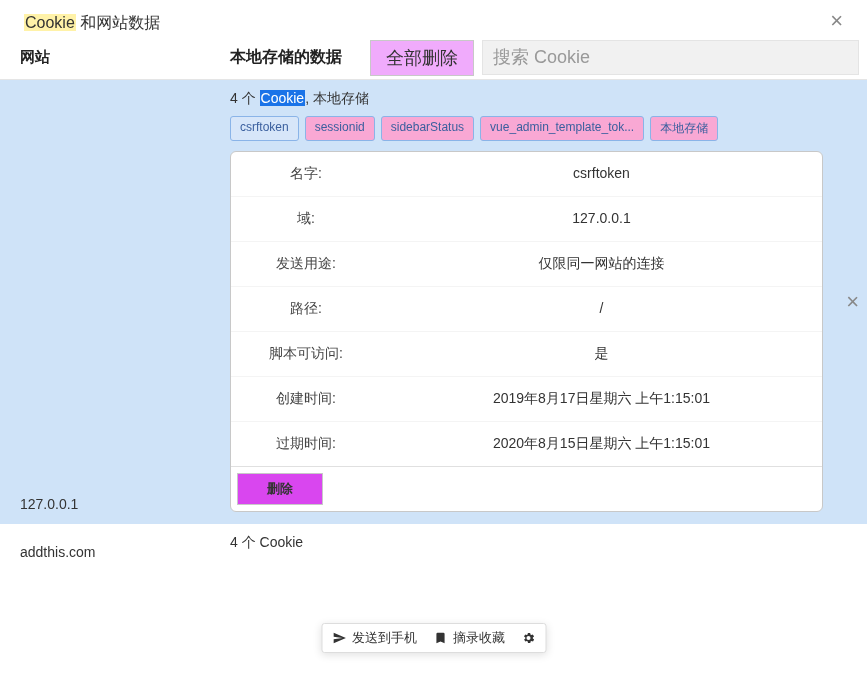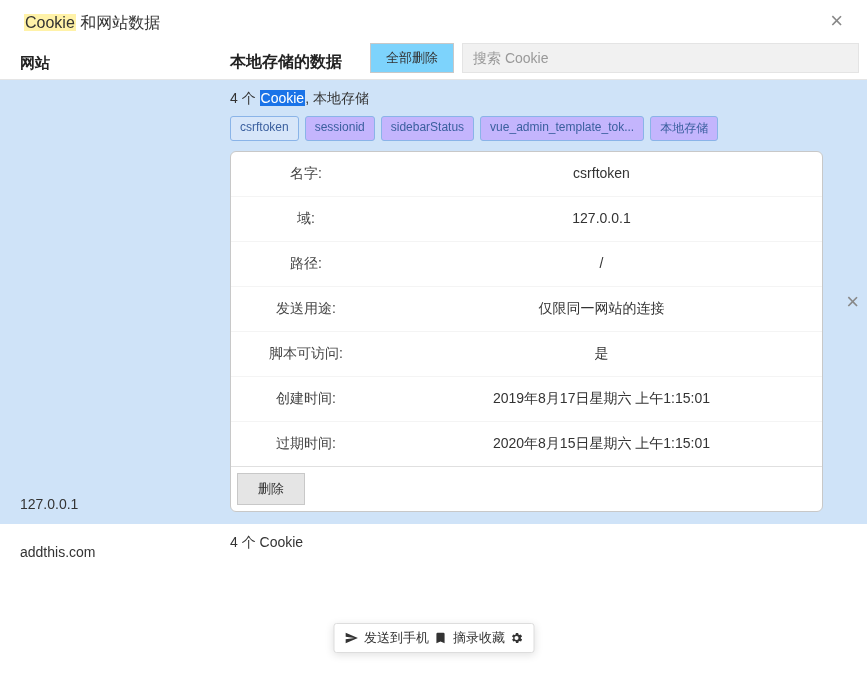--- a/index.html
+++ b/index.html
@@ -3,55 +3,55 @@
   <meta charset="utf-8">
   <style>
     * { box-sizing: border-box; margin: 0; padding: 0; font-family: "Microsoft YaHei", Arial, sans-serif; }
     body { background: #fff; width: 867px; height: 691px; overflow: hidden; position: relative; }
 
     .title-bar { padding: 8px 24px; font-size: 16px; color: #333; display: flex; align-items: flex-end; justify-content: space-between; }
     .hl { background: #fff2a8; padding: 0 1px; }
     .hl-blue { background: #1a73e8; color: #fff; padding: 0 1px; }
     .close-x { font-size: 22px; color: #888; cursor: pointer; font-weight: 300; }
 
-    .header-row { display: flex; align-items: flex-end; border-bottom: 1px solid #e5e5e5; padding: 0 8px 6px 20px; height: 38px; }
+    .header-row { display: flex; align-items: center; border-bottom: 1px solid #e5e5e5; padding: 0 8px 6px 20px; height: 38px; }
     .col-site-hdr { width: 210px; font-size: 15px; font-weight: 600; color: #222; }
     .col-data-hdr { width: 140px; font-size: 16px; font-weight: 600; color: #222; }
-    .del-all-btn { border: 1px solid #c8c8c8; background: #7dd3fc; font-size: 13px; color: #333; padding: 5px 15px; cursor: pointer; margin-right: 8px; }
-    .search { flex: 1; border: 1px solid #e4e4e4; background: #f1f1f1; padding: 6px 10px; font-size: 14px; color: #333; outline: none; }
+    .del-all-btn { border: 1px solid #c8c8c8; background: #f0abfc; font-size: 18px; color: #333; padding: 5px 15px; cursor: pointer; margin-right: 8px; }
+    .search { flex: 1; border: 1px solid #e4e4e4; background: #f1f1f1; padding: 6px 10px; font-size: 18px; color: #333; outline: none; }
     .search::placeholder { color: #999; }
 
     .list-area { position: relative; height: 560px; overflow-y: scroll; }
     .list-area::-webkit-scrollbar { width: 14px; }
     .list-area::-webkit-scrollbar-track { background: #f4f4f4; }
     .list-area::-webkit-scrollbar-thumb { background: #c9c9c9; border-radius: 2px; }
 
     .row { display: flex; align-items: flex-end; padding: 10px 20px 12px 20px; position: relative; }
     .row.selected { background: #cfe3f8; }
     .row-site { width: 210px; font-size: 14px; color: #333; padding-top: 2px; }
     .row-main { flex: 1; padding-right: 24px; }
     .row-summary { font-size: 14px; color: #333; margin-bottom: 8px; }
     .row-close { position: absolute; right: 8px; top: 50%; transform: translateY(-50%); font-size: 22px; color: #888; cursor: pointer; font-weight: 300; }
 
     .chips { display: flex; flex-wrap: wrap; gap: 6px; margin-bottom: 10px; }
-    .chip { border: 1px solid #8ab4e8; border-radius: 3px; background: #c4b5fd; padding: 3px 9px; font-size: 12px; color: #3a5f9e; cursor: pointer; white-space: nowrap; }
+    .chip { border: 1px solid #8ab4e8; border-radius: 3px; background: #f9a8d4; padding: 3px 9px; font-size: 12px; color: #3a5f9e; cursor: pointer; white-space: nowrap; }
     .chip.sel { background: #d7e6f9; }
 
     .detail-panel { border: 1px solid #c8c8c8; background: #fff; border-radius: 6px; }
     .detail-body { max-height: 395px; overflow-y: auto; }
     .detail-body::-webkit-scrollbar { width: 10px; }
     .detail-body::-webkit-scrollbar-thumb { background: #d0d0d0; }
     .detail-row { display: flex; border-bottom: 1px solid #f4f4f4; padding: 13px 0; }
     .detail-row:last-child { border-bottom: none; }
     .d-label { width: 150px; text-align: center; font-size: 14px; color: #444; }
     .d-value { flex: 1; text-align: center; font-size: 14px; color: #333; word-break: break-all; padding: 0 20px; }
     .detail-footer { border-top: 1px solid #e0e0e0; padding: 6px; }
-    .del-btn { border: 1px solid #c8c8c8; background: #e5e5e5; font-size: 13px; color: #333; padding: 6px 20px; cursor: pointer; }
+    .del-btn { border: 1px solid #c8c8c8; background: #d946ef; font-size: 13px; color: #333; padding: 6px 29px; cursor: pointer; font-weight: bold; }
 
-    .info-bar { position: absolute; left: 50%; transform: translateX(-50%); bottom: 38px; background: #fff; border: 1px solid #ddd; border-radius: 3px; box-shadow: 0 2px 8px rgba(0,0,0,0.12); display: flex; align-items: center; padding: 5px 10px; gap: 4px; z-index: 50; }
+    .info-bar { position: absolute; left: 50%; transform: translateX(-50%); bottom: 38px; background: #fff; border: 1px solid #ddd; border-radius: 3px; box-shadow: 0 2px 8px rgba(0,0,0,0.12); display: flex; align-items: center; padding: 5px 10px; gap: 16px; z-index: 50; }
     .info-item { display: flex; align-items: center; gap: 6px; font-size: 13px; color: #333; cursor: pointer; }
     .info-ic { width: 14px; height: 14px; display: inline-flex; align-items: center; justify-content: center; }
   </style>
 </head>
 <body>
 
 <div class="title-bar">
   <div>
     <span class="hl">Cookie</span><span> 和网站数据</span>
   </div>
@@ -85,26 +85,26 @@
         <div class="detail-body">
           <div class="detail-row">
               <div class="d-label">名字:</div>
               <div class="d-value">csrftoken</div>
             </div>
           <div class="detail-row">
               <div class="d-label">域:</div>
               <div class="d-value">127.0.0.1</div>
             </div>
           <div class="detail-row">
+              <div class="d-label">发送用途:</div>
+              <div class="d-value">仅限同一网站的连接</div>
+            </div>
+          <div class="detail-row">
               <div class="d-label">路径:</div>
               <div class="d-value">/</div>
-            </div>
-          <div class="detail-row">
-              <div class="d-label">发送用途:</div>
-              <div class="d-value">仅限同一网站的连接</div>
             </div>
           <div class="detail-row">
               <div class="d-label">脚本可访问:</div>
               <div class="d-value">是</div>
             </div>
           <div class="detail-row">
               <div class="d-label">创建时间:</div>
               <div class="d-value">2019年8月17日星期六 上午1:15:01</div>
             </div>
           <div class="detail-row">

